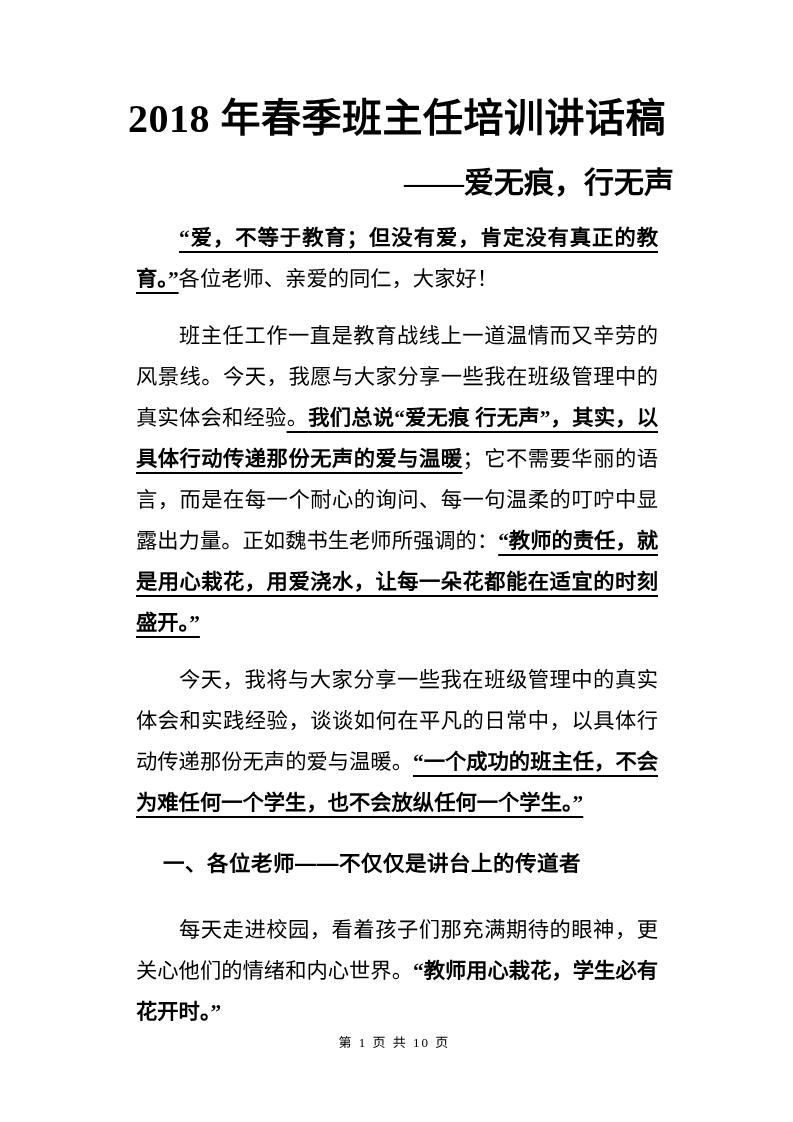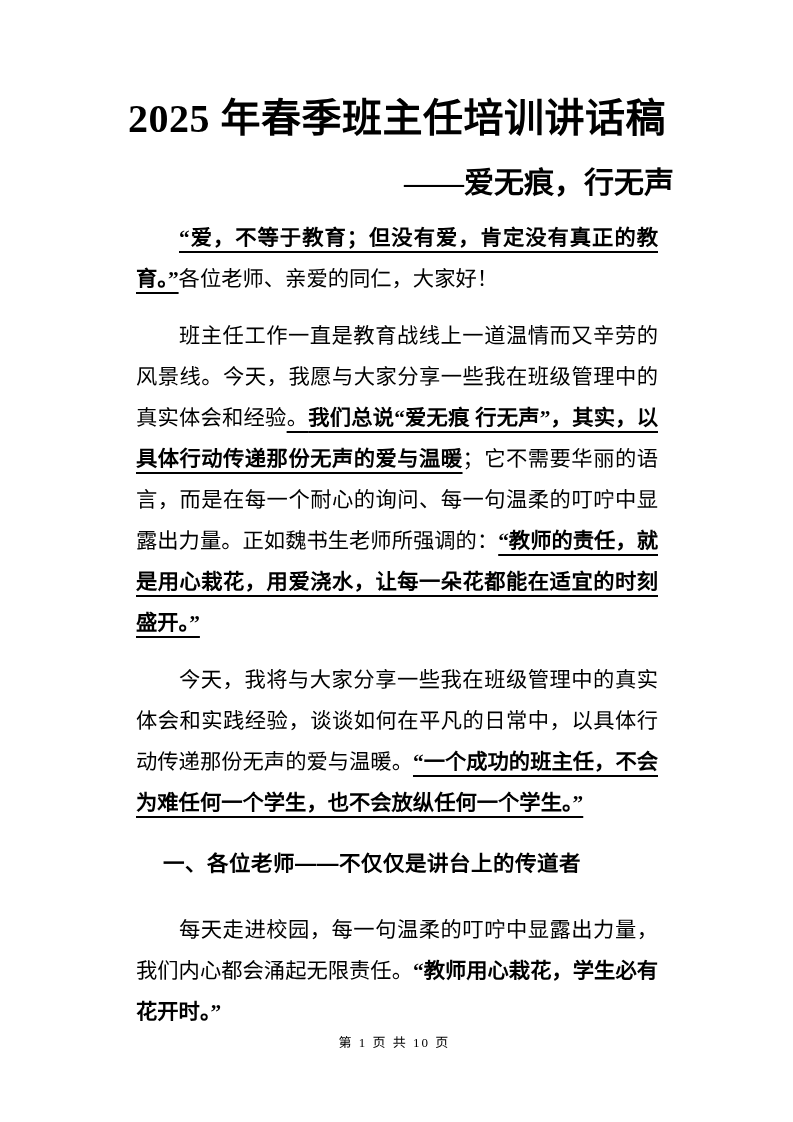--- a/index.html
+++ b/index.html
@@ -79,33 +79,33 @@
     letter-spacing: 2px;
     font-family: "Liberation Serif", "DejaVu Serif", serif;
   }
 </style>
 </head>
 <body>
 
 <div class="doc-page">
   <div class="doc-content">
 
-    <h1 class="doc-title">2025 年春季班主任培训讲话稿</h1>
+    <h1 class="doc-title">2018 年春季班主任培训讲话稿</h1>
 
     <h2 class="doc-subtitle">——爱无痕，行无声</h2>
 
     <p class="body-para first"><span class="bold underline">“爱，不等于教育；但没有爱，肯定没有真正的教育。”</span><span>各位老师、亲爱的同仁，大家好！</span></p>
 
     <p class="body-para"><span>班主任工作一直是教育战线上一道温情而又辛劳的风景线。今天，我愿与大家分享一些我在班级管理中的真实体会和经验</span><span class="underline">。</span><span class="bold underline">我们总说“爱无痕 行无声”，其实，以具体行动传递那份无声的爱与温暖</span><span>；它不需要华丽的语言，而是在每一个耐心的询问、每一句温柔的叮咛中显露出力量。正如魏书生老师所强调的：</span><span class="bold underline">“教师的责任，就是用心栽花，用爱浇水，让每一朵花都能在适宜的时刻盛开。”</span></p>
 
     <p class="body-para"><span>今天，我将与大家分享一些我在班级管理中的真实体会和实践经验，谈谈如何在平凡的日常中，以具体行动传递那份无声的爱与温暖。</span><span class="bold underline">“一个成功的班主任，不会为难任何一个学生，也不会放纵任何一个学生。”</span></p>
 
     <h3 class="section-heading">一、各位老师——不仅仅是讲台上的传道者</h3>
 
-    <p class="body-para"><span>每天走进校园，每一句温柔的叮咛中显露出力量，我们内心都会涌起无限责任。</span><span class="bold">“教师用心栽花，学生必有花开时。”</span></p>
+    <p class="body-para"><span>每天走进校园，看着孩子们那充满期待的眼神，更关心他们的情绪和内心世界。</span><span class="bold">“教师用心栽花，学生必有花开时。”</span></p>
 
 
   </div>
 
   <div class="doc-footer">
     <span>第 1 页 共 10 页</span>
   </div>
 </div>
 
 </body></html>

